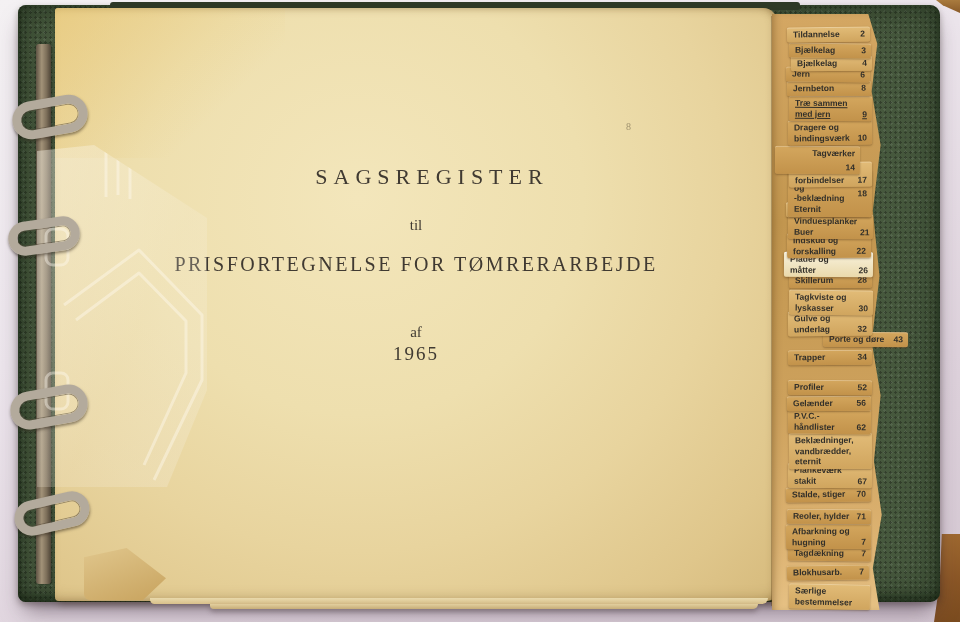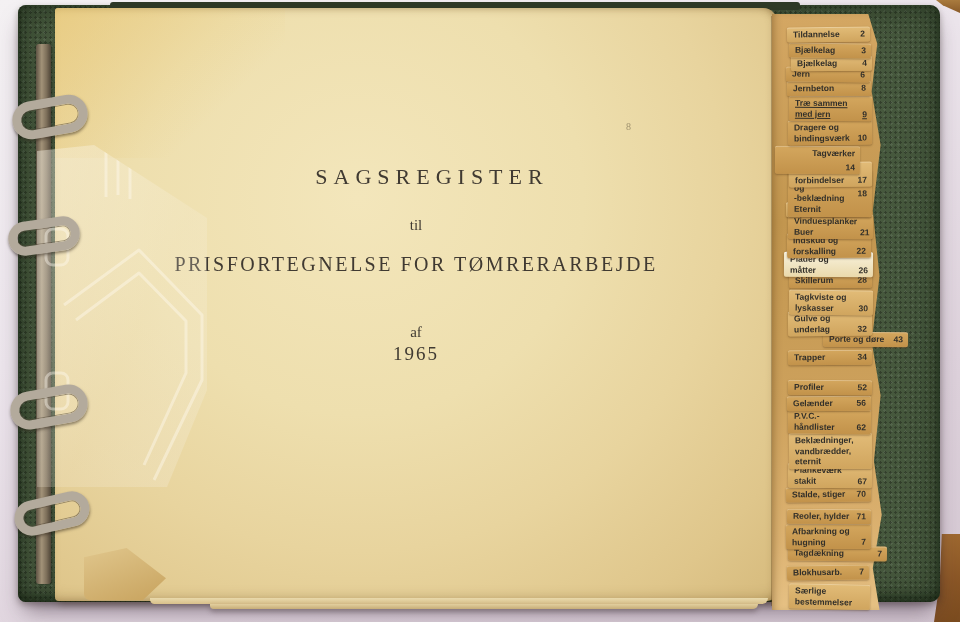--- a/index.html
+++ b/index.html
@@ -257,21 +257,21 @@
   </div>
       <div class="tab s1" style="top: 509px; left: 787px; width: 84px; transform: rotate(0.4deg); z-index: 15;">
     <span class="tab-label">Reoler, hylder</span>
     <span class="tab-page">71</span>
   </div>
       <div class="tab s1" style="top: 524px; left: 786px; width: 85px; transform: rotate(-0.5deg); z-index: 14;">
     <span class="tab-label">Afbarkning og
 hugning</span>
     <span class="tab-page">7</span>
   </div>
-      <div class="tab s1" style="top: 546px; left: 788px; width: 99px; transform: rotate(0.6deg); z-index: 13;">
+      <div class="tab s1" style="top: 546px; left: 788px; width: 83px; transform: rotate(0.6deg); z-index: 13;">
     <span class="tab-label">Tagdækning</span>
     <span class="tab-page">7</span>
   </div>
       <div class="tab s1" style="top: 565px; left: 787px; width: 82px; transform: rotate(-0.7deg); z-index: 12;">
     <span class="tab-label">Blokhusarb.</span>
     <span class="tab-page">7</span>
   </div>
       <div class="tab s2" style="top: 584px; left: 789px; width: 81px; transform: rotate(1.2deg); z-index: 11;">
     <span class="tab-label">Særlige
 bestemmelser</span>

